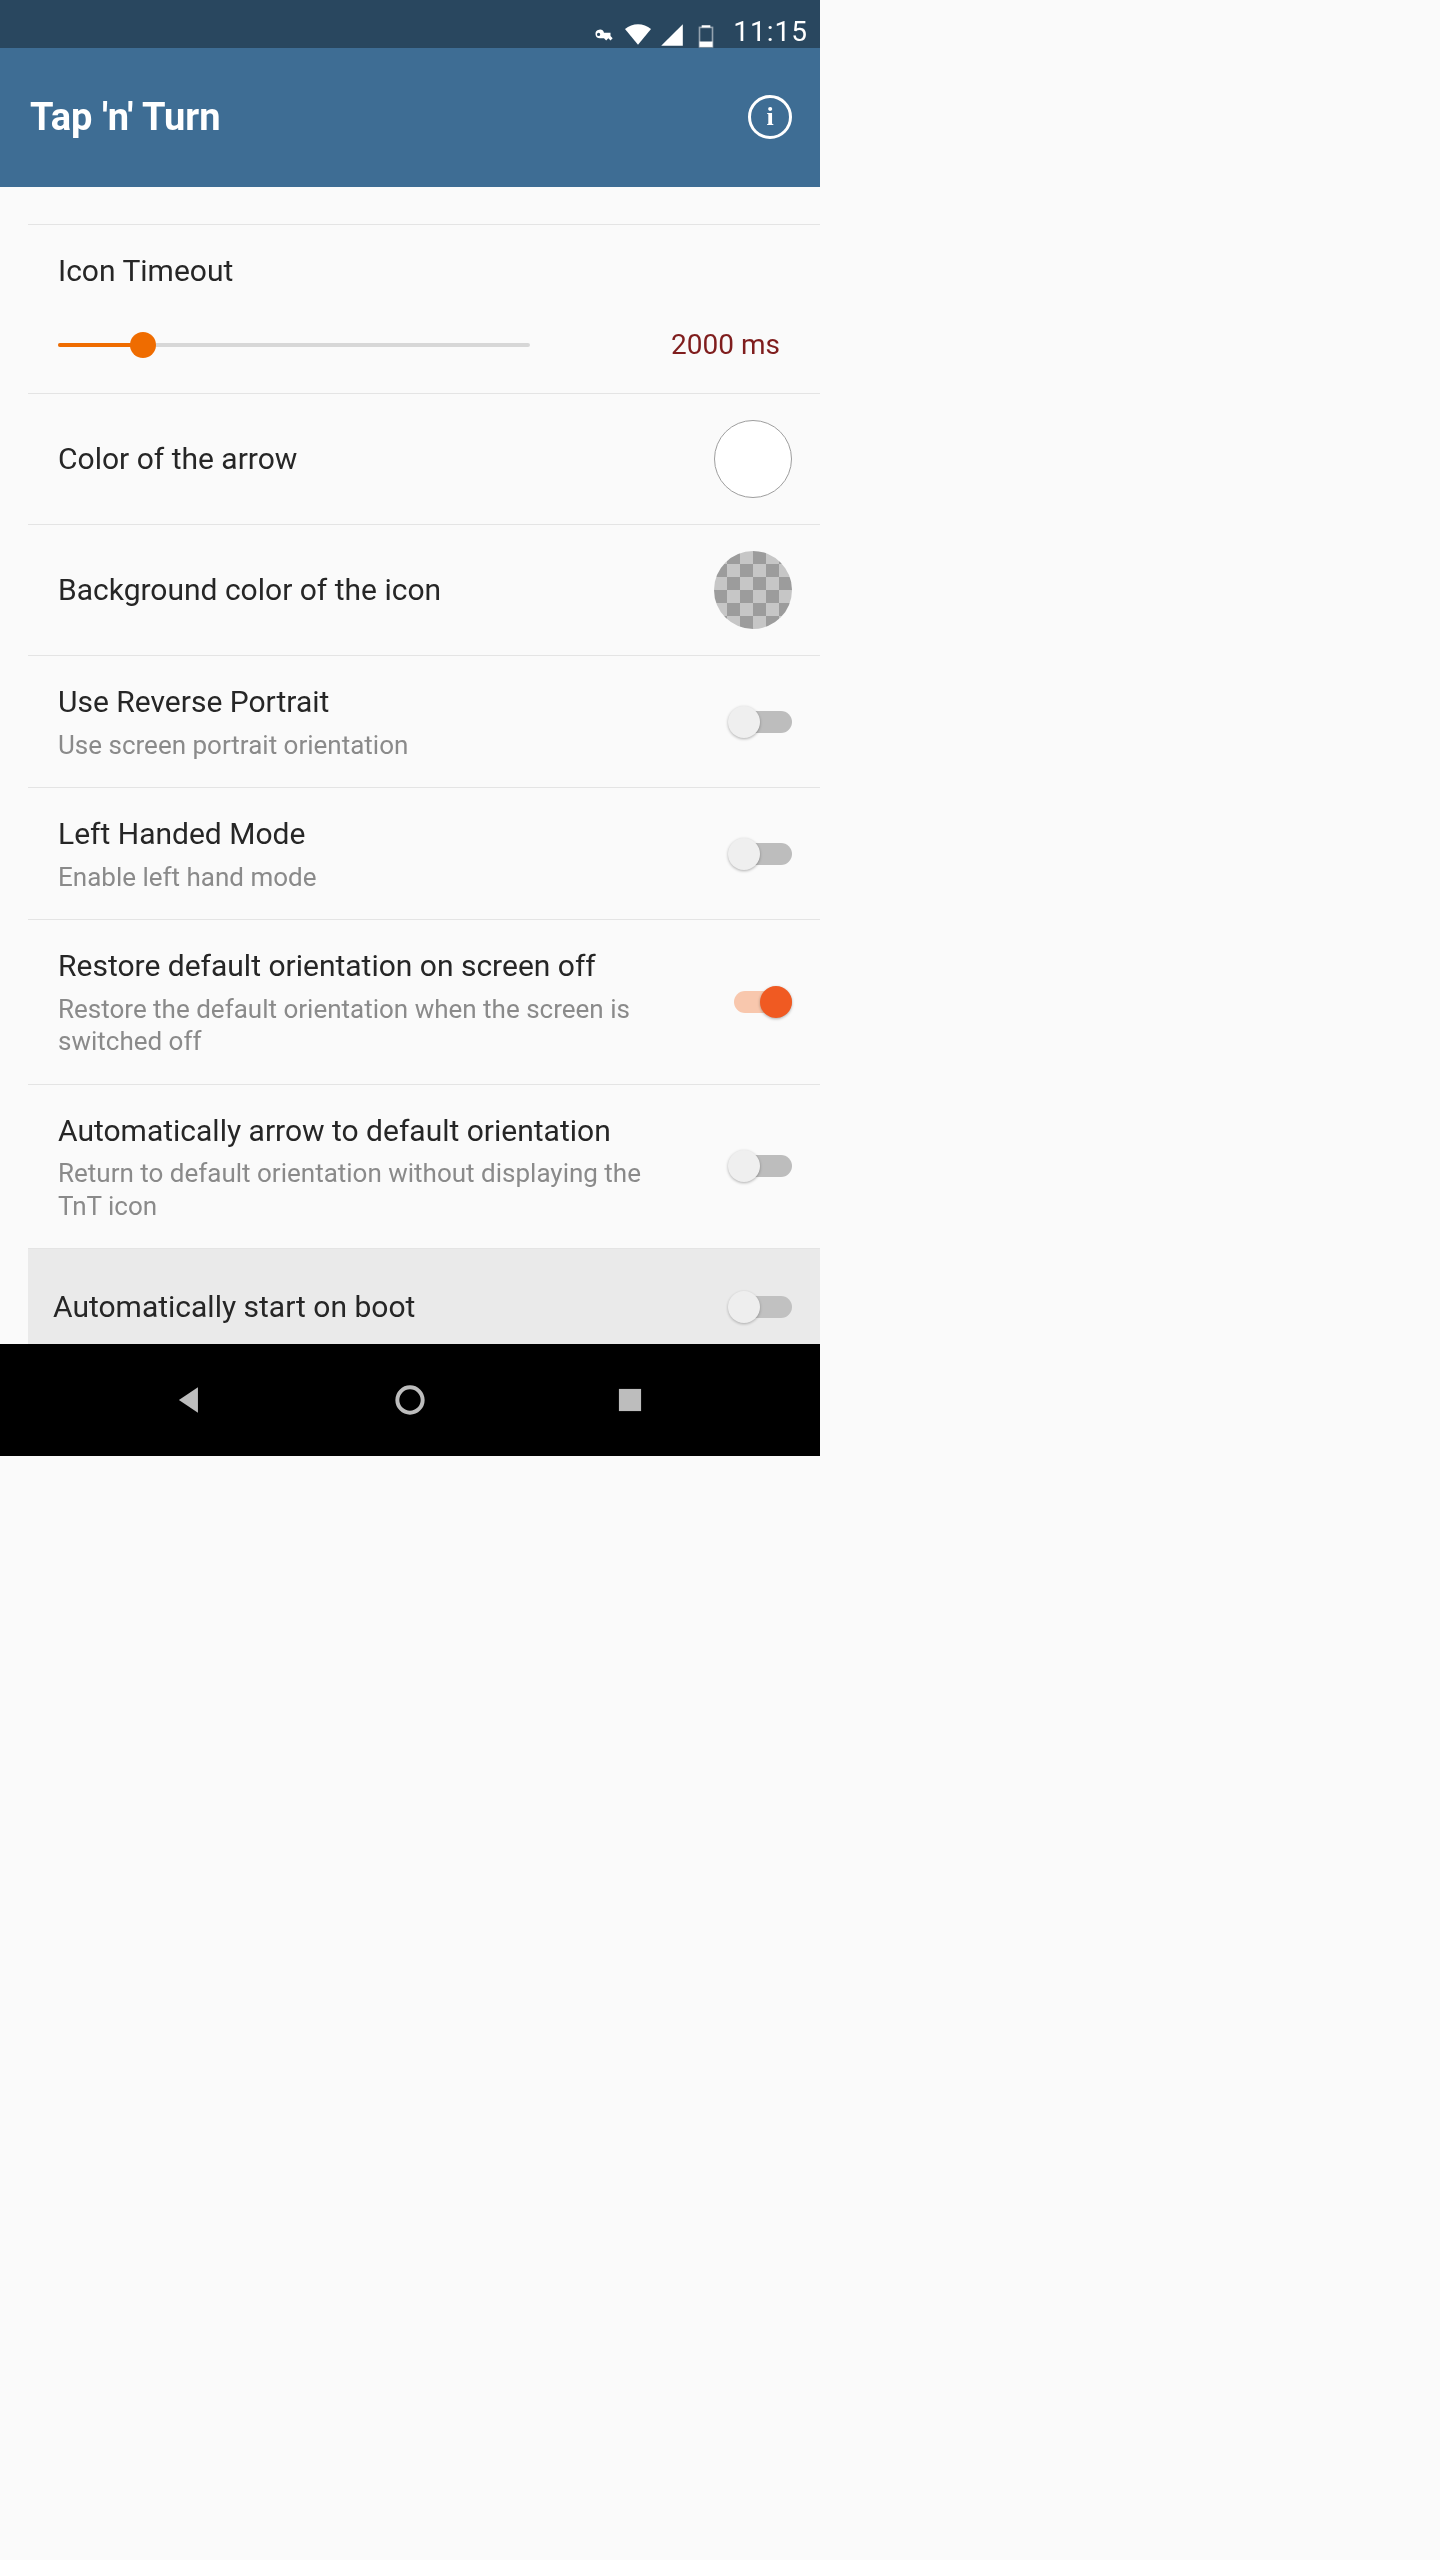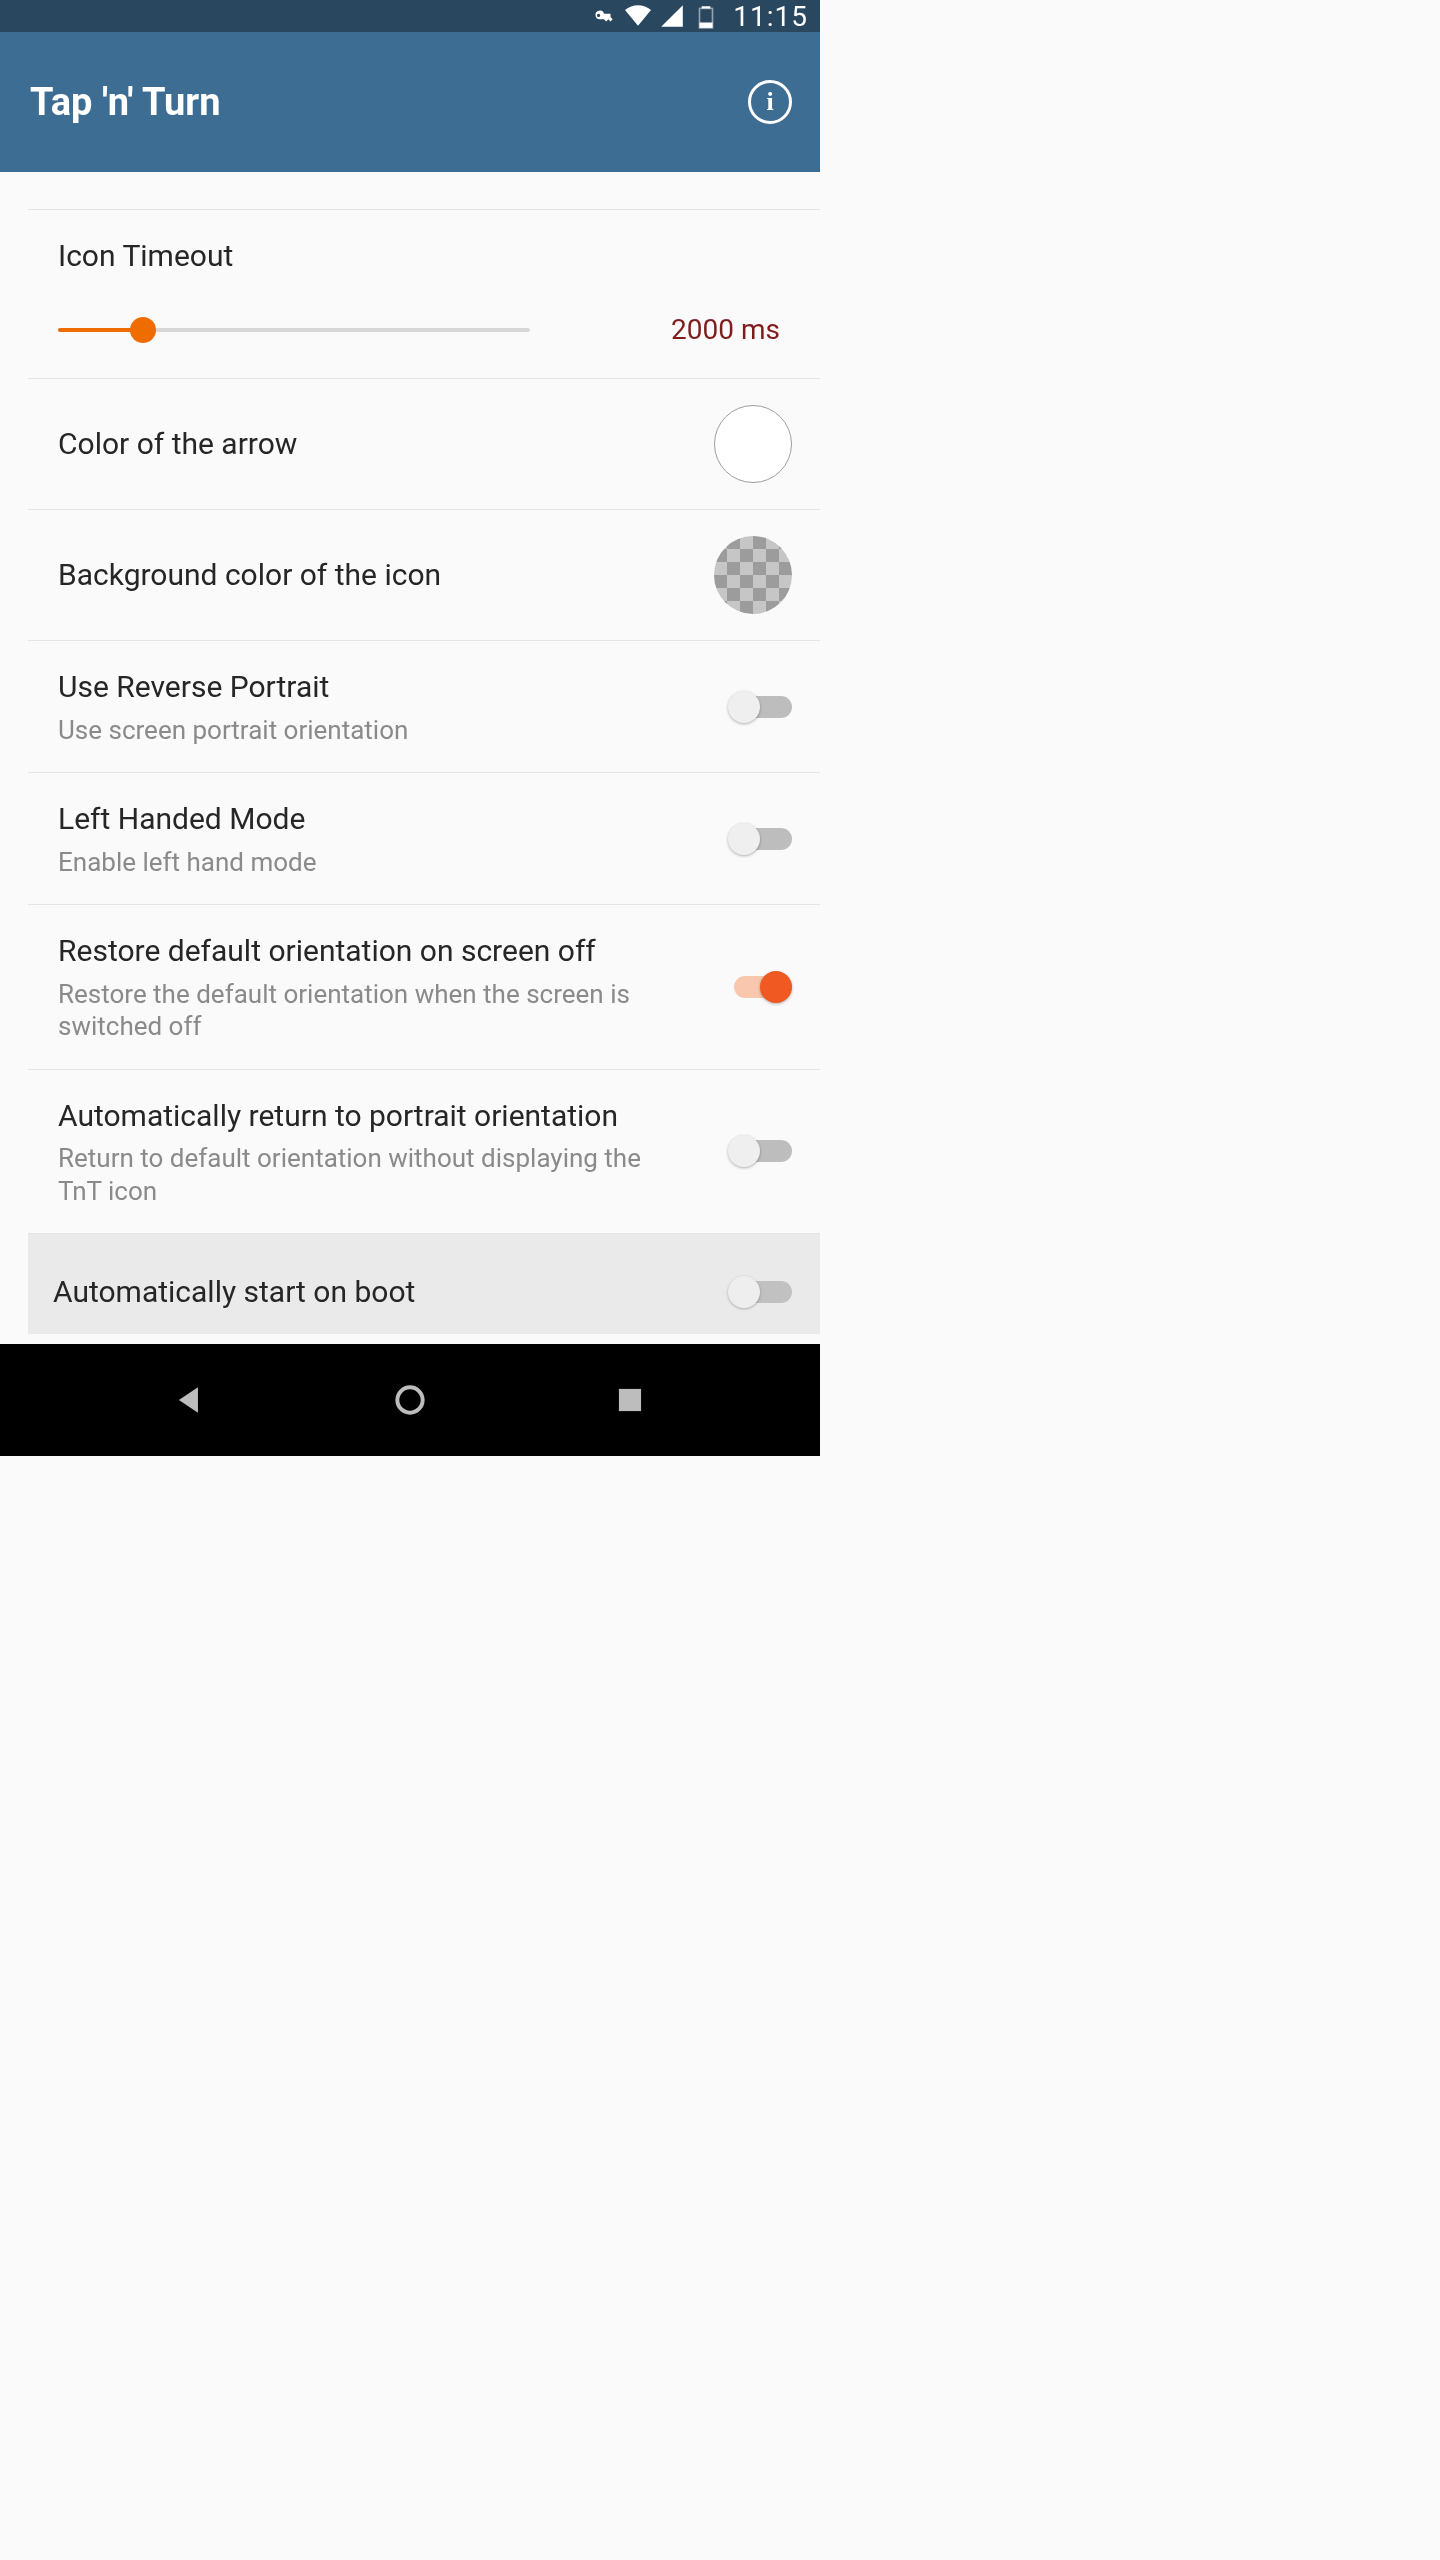--- a/index.html
+++ b/index.html
@@ -22,24 +22,24 @@
   .screen {
     flex: 1 1 auto;
     background: #fafafa;
     display: flex;
     flex-direction: column;
     height: 1344px; 
   }
 
   
   .status-bar {
-    height: 32px;
+    height: 48px;
     background: #29475f;
     display: flex;
-    align-items: center;
+    align-items: flex-end;
     justify-content: flex-end;
     padding: 0 12px;
     gap: 10px;
     color: #fff;
     font-size: 28px;
     font-weight: 400;
   }
   .status-bar .status-icons { display:flex; align-items:center; gap:8px;}
   .status-bar svg, .status-bar .batt {
     width: 26px; height: 26px; fill: #fff;
@@ -275,21 +275,21 @@
           <div class="subtitle">Restore the default orientation when the screen is switched off</div>
         </div>
         <div class="switch on">
           <div class="track"></div>
             <div class="knob"></div>
         </div>
       </div>
 
       <div class="setting-row">
         <div class="labels">
-          <div class="title">Automatically return to portrait orientation</div>
+          <div class="title">Automatically arrow to default orientation</div>
           <div class="subtitle">Return to default orientation without displaying the TnT icon</div>
         </div>
         <div class="switch">
           <div class="track"></div>
             <div class="knob"></div>
         </div>
       </div>
 
       <div class="setting-row peek-row" style="border-bottom:none; padding-bottom:10px;">
         <div class="labels">

